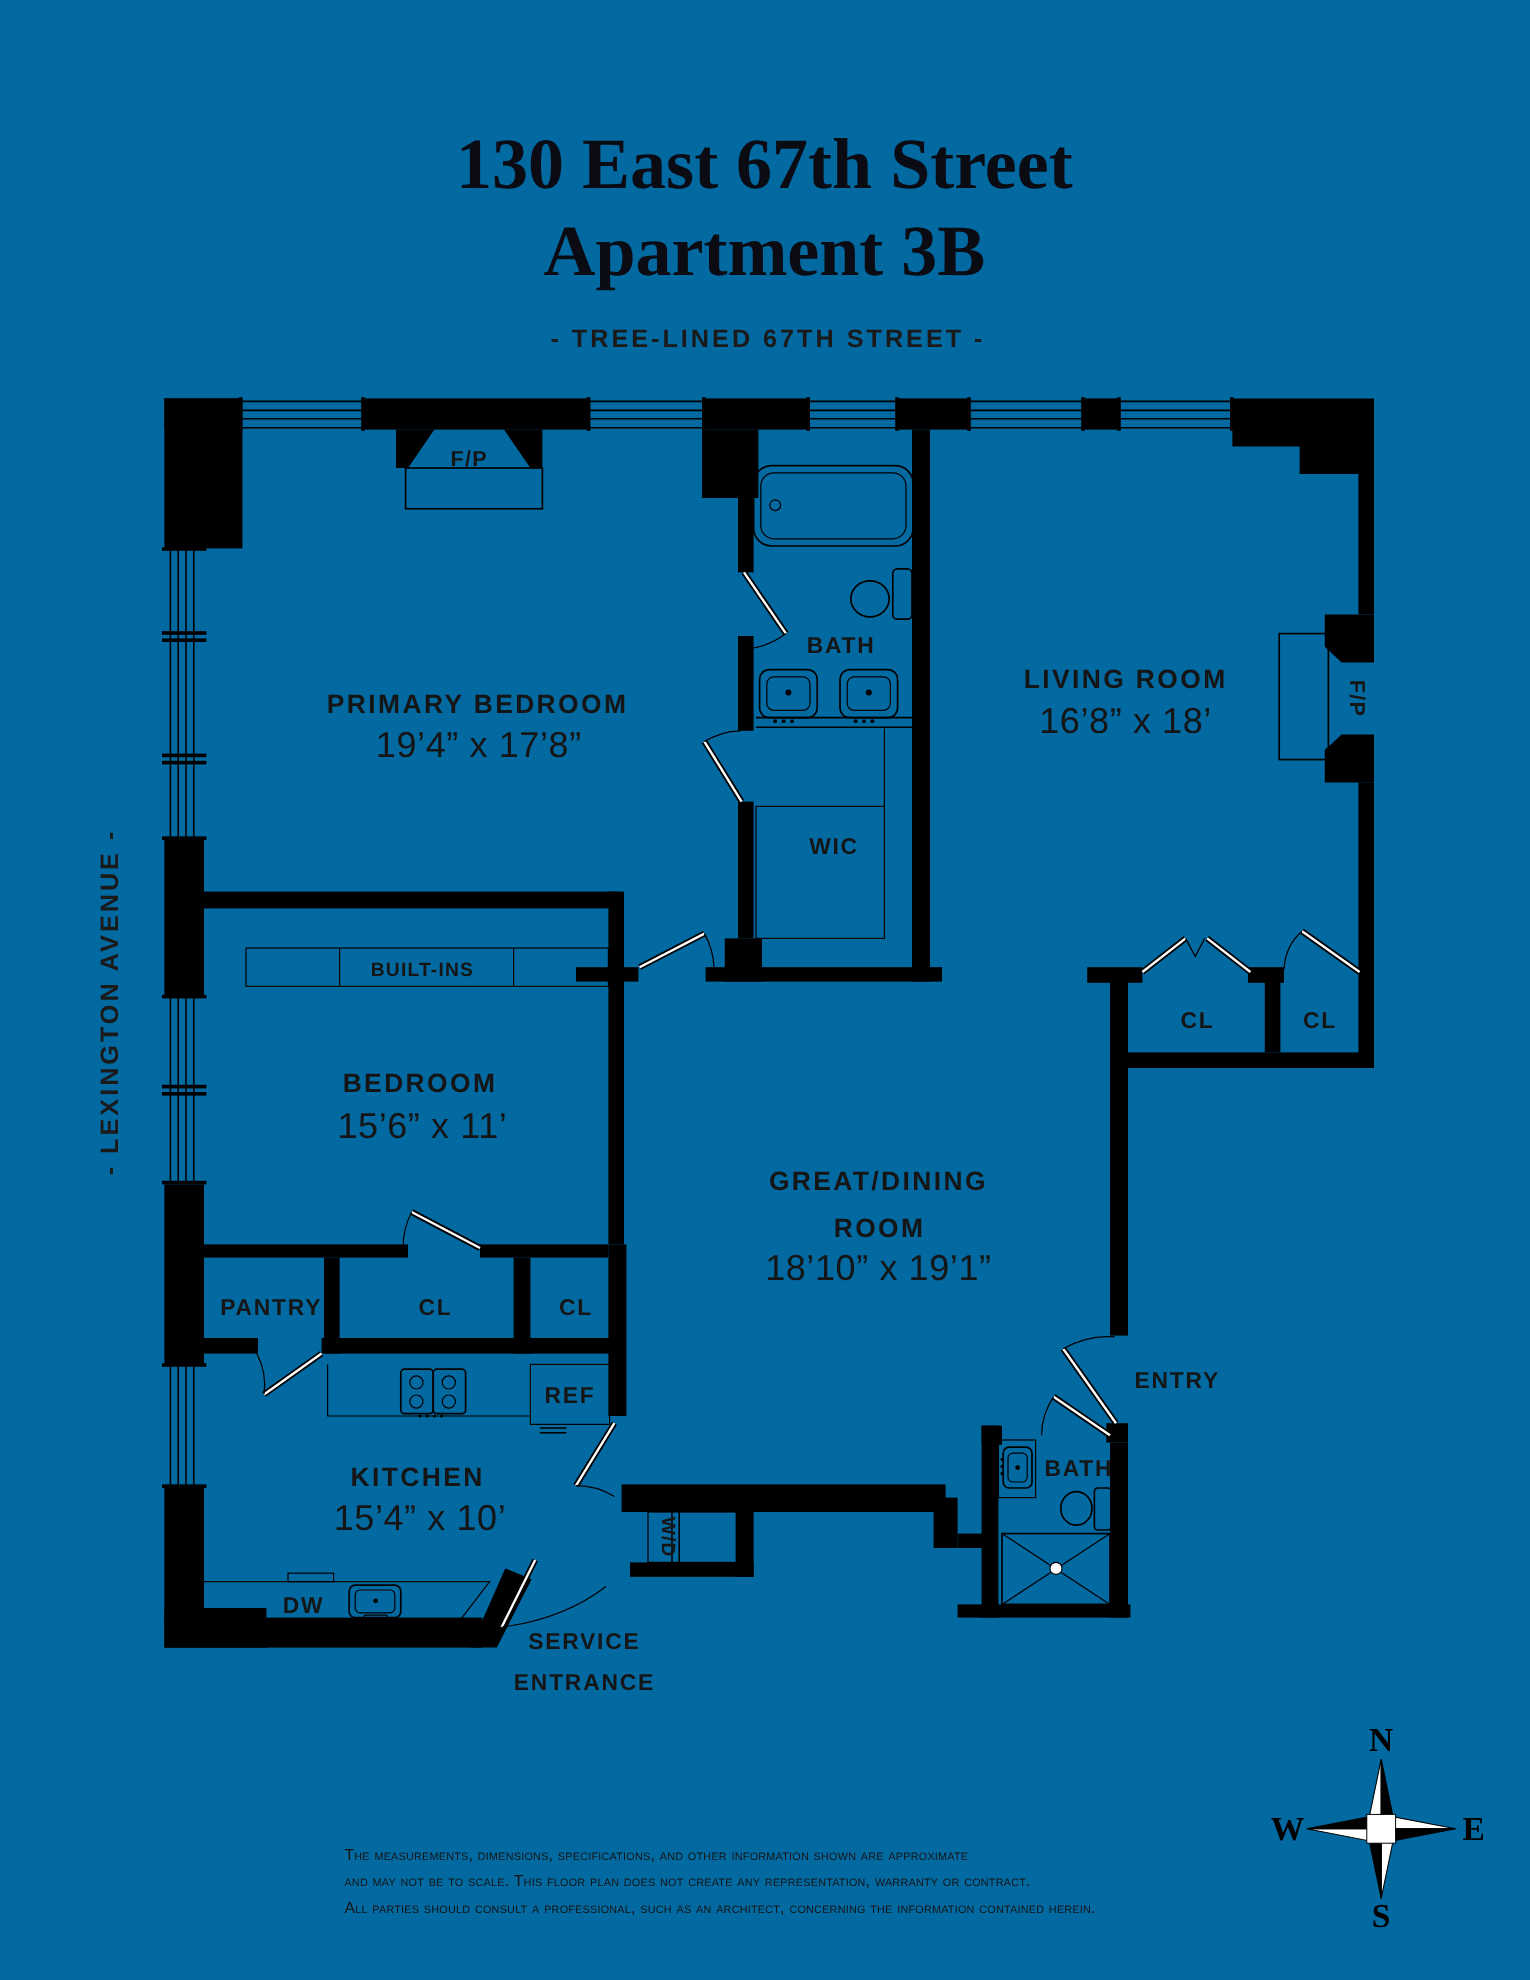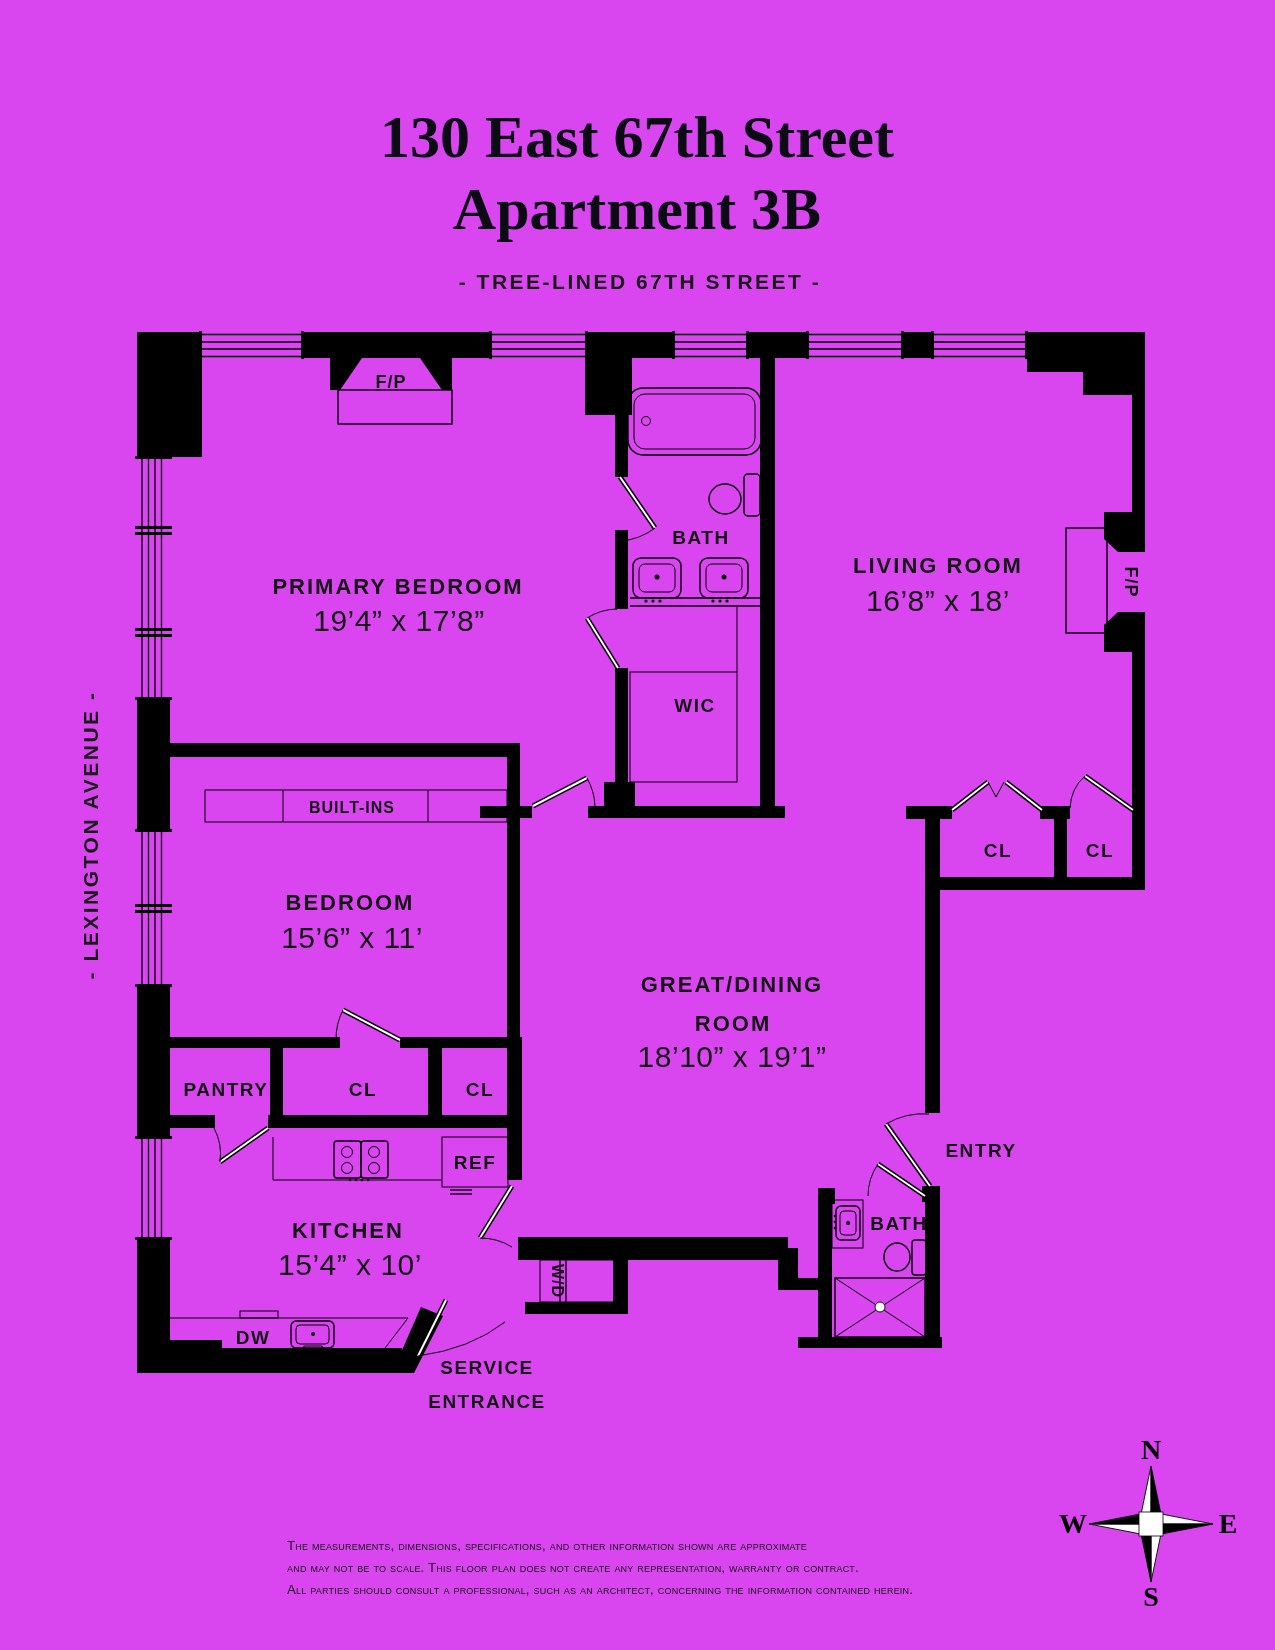--- a/index.html
+++ b/index.html
@@ -1,16 +1,16 @@
 <!DOCTYPE html>
 <html><head>
 <meta charset="utf-8">
 <style>
   html,body{margin:0;padding:0;background:#fff;}
-  .page{position:relative;width:1275px;height:1650px;background:#d946ef;overflow:hidden;}
+  .page{position:relative;width:1275px;height:1650px;background:#0369a1;overflow:hidden;}
   svg{position:absolute;left:0;top:0;}
   .w{fill:#000;stroke:none;}
   .ol{fill:none;stroke:#000;stroke-width:1.4;}
   .ol2{fill:none;stroke:#000;stroke-width:1;}
   .wln{stroke:#000;stroke-width:1.3;fill:none;}
   .tick{fill:#000;}
   .arc{fill:none;stroke:#000;stroke-width:1;}
   .dl1{stroke:#000;stroke-width:5;fill:none;}
   .dl2{stroke:#fff;stroke-width:2;fill:none;}
   .cw{fill:#fff;stroke:#000;stroke-width:0.9;}

